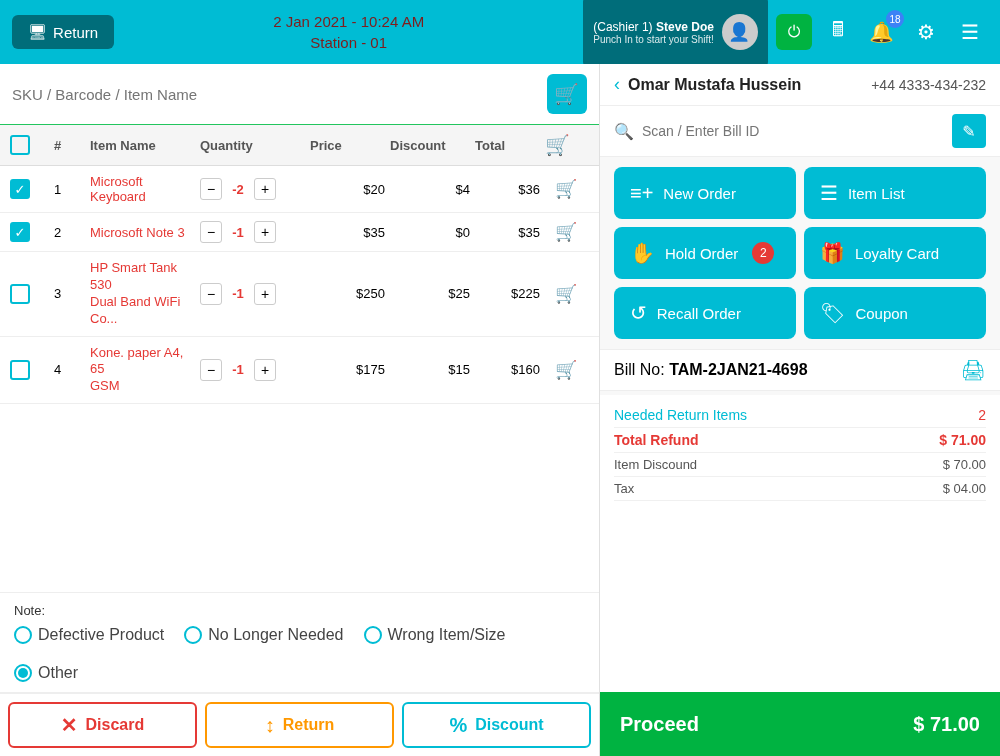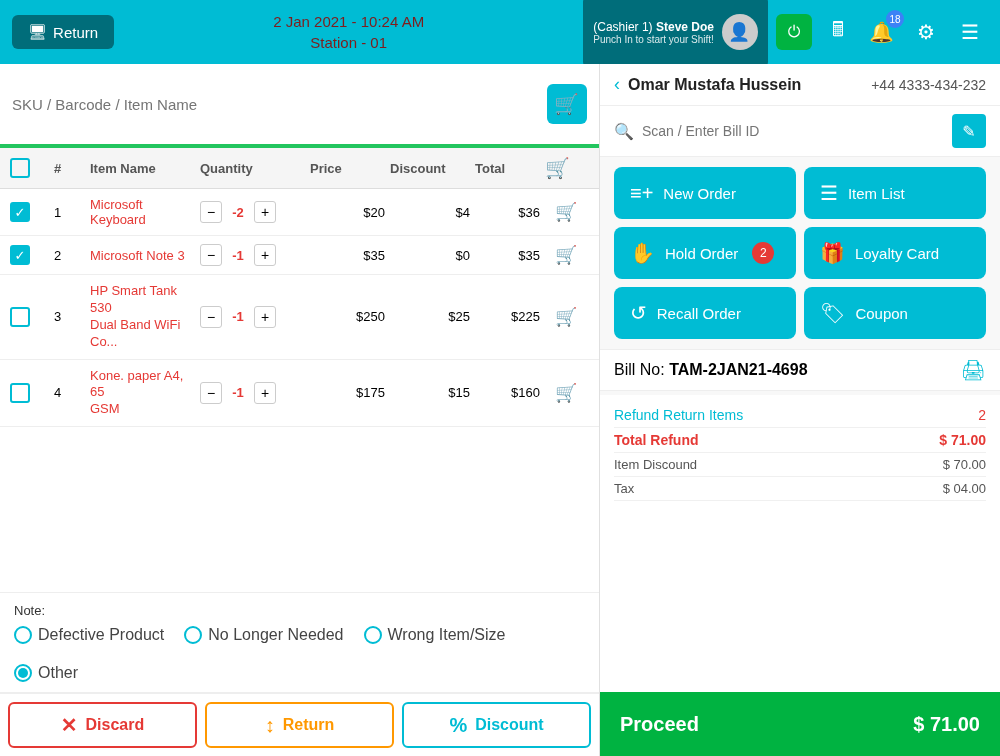--- a/index.html
+++ b/index.html
@@ -91,22 +91,22 @@
       flex: 0 0 600px;
       display: flex;
       flex-direction: column;
       background: white;
       border-right: 1px solid #e0e0e0;
     }
 
     .search-bar {
       display: flex;
       align-items: center;
-      padding: 20px 12px;
-      border-bottom: 4px solid #22c55e;
+      padding: 10px 12px;
+      border-bottom: 1px solid #22c55e;
       gap: 20px;
     }
     .search-input {
       flex: 1;
       border: none;
       outline: none;
       font-size: 15px;
       color: #aaa;
     }
     .cart-btn {
@@ -584,21 +584,21 @@
     <div class="bill-info">
       <span>
         <span>Bill No:</span>
         <strong>TAM-2JAN21-4698</strong>
       </span>
       <span class="print-icon">🖨</span>
     </div>
 
     <div class="summary">
       <div class="summary-row total-return">
-        <span>Refund Return Items</span>
+        <span>Needed Return Items</span>
         <span class="val">2</span>
       </div>
       <div class="summary-row total-refund">
         <span>Total Refund</span>
         <span class="val">$ 71.00</span>
       </div>
       <div class="summary-row">
         <span>Item Discound</span>
         <span>$ 70.00</span>
       </div>

